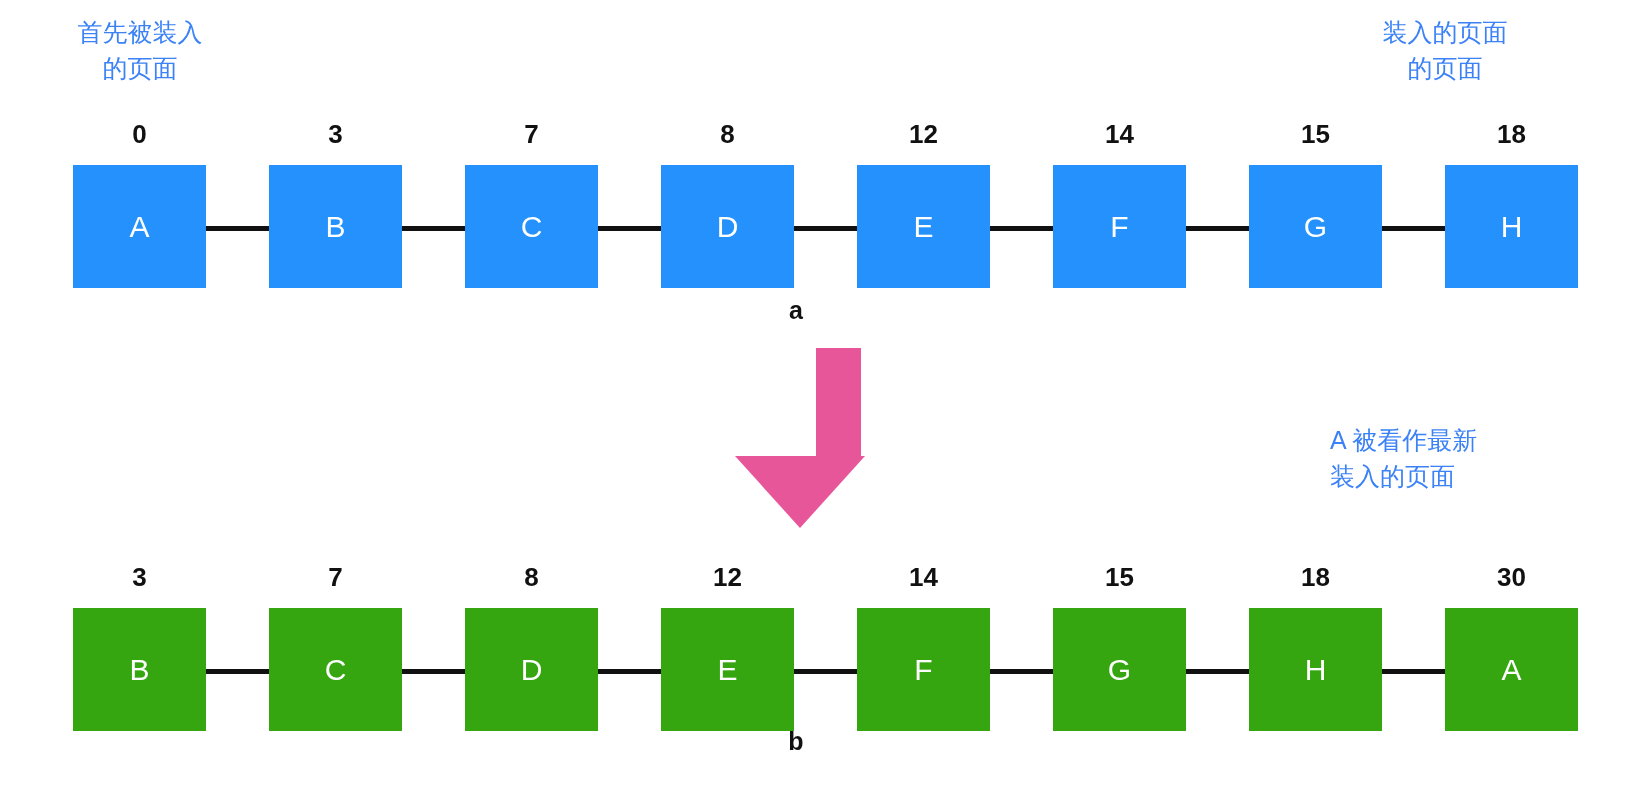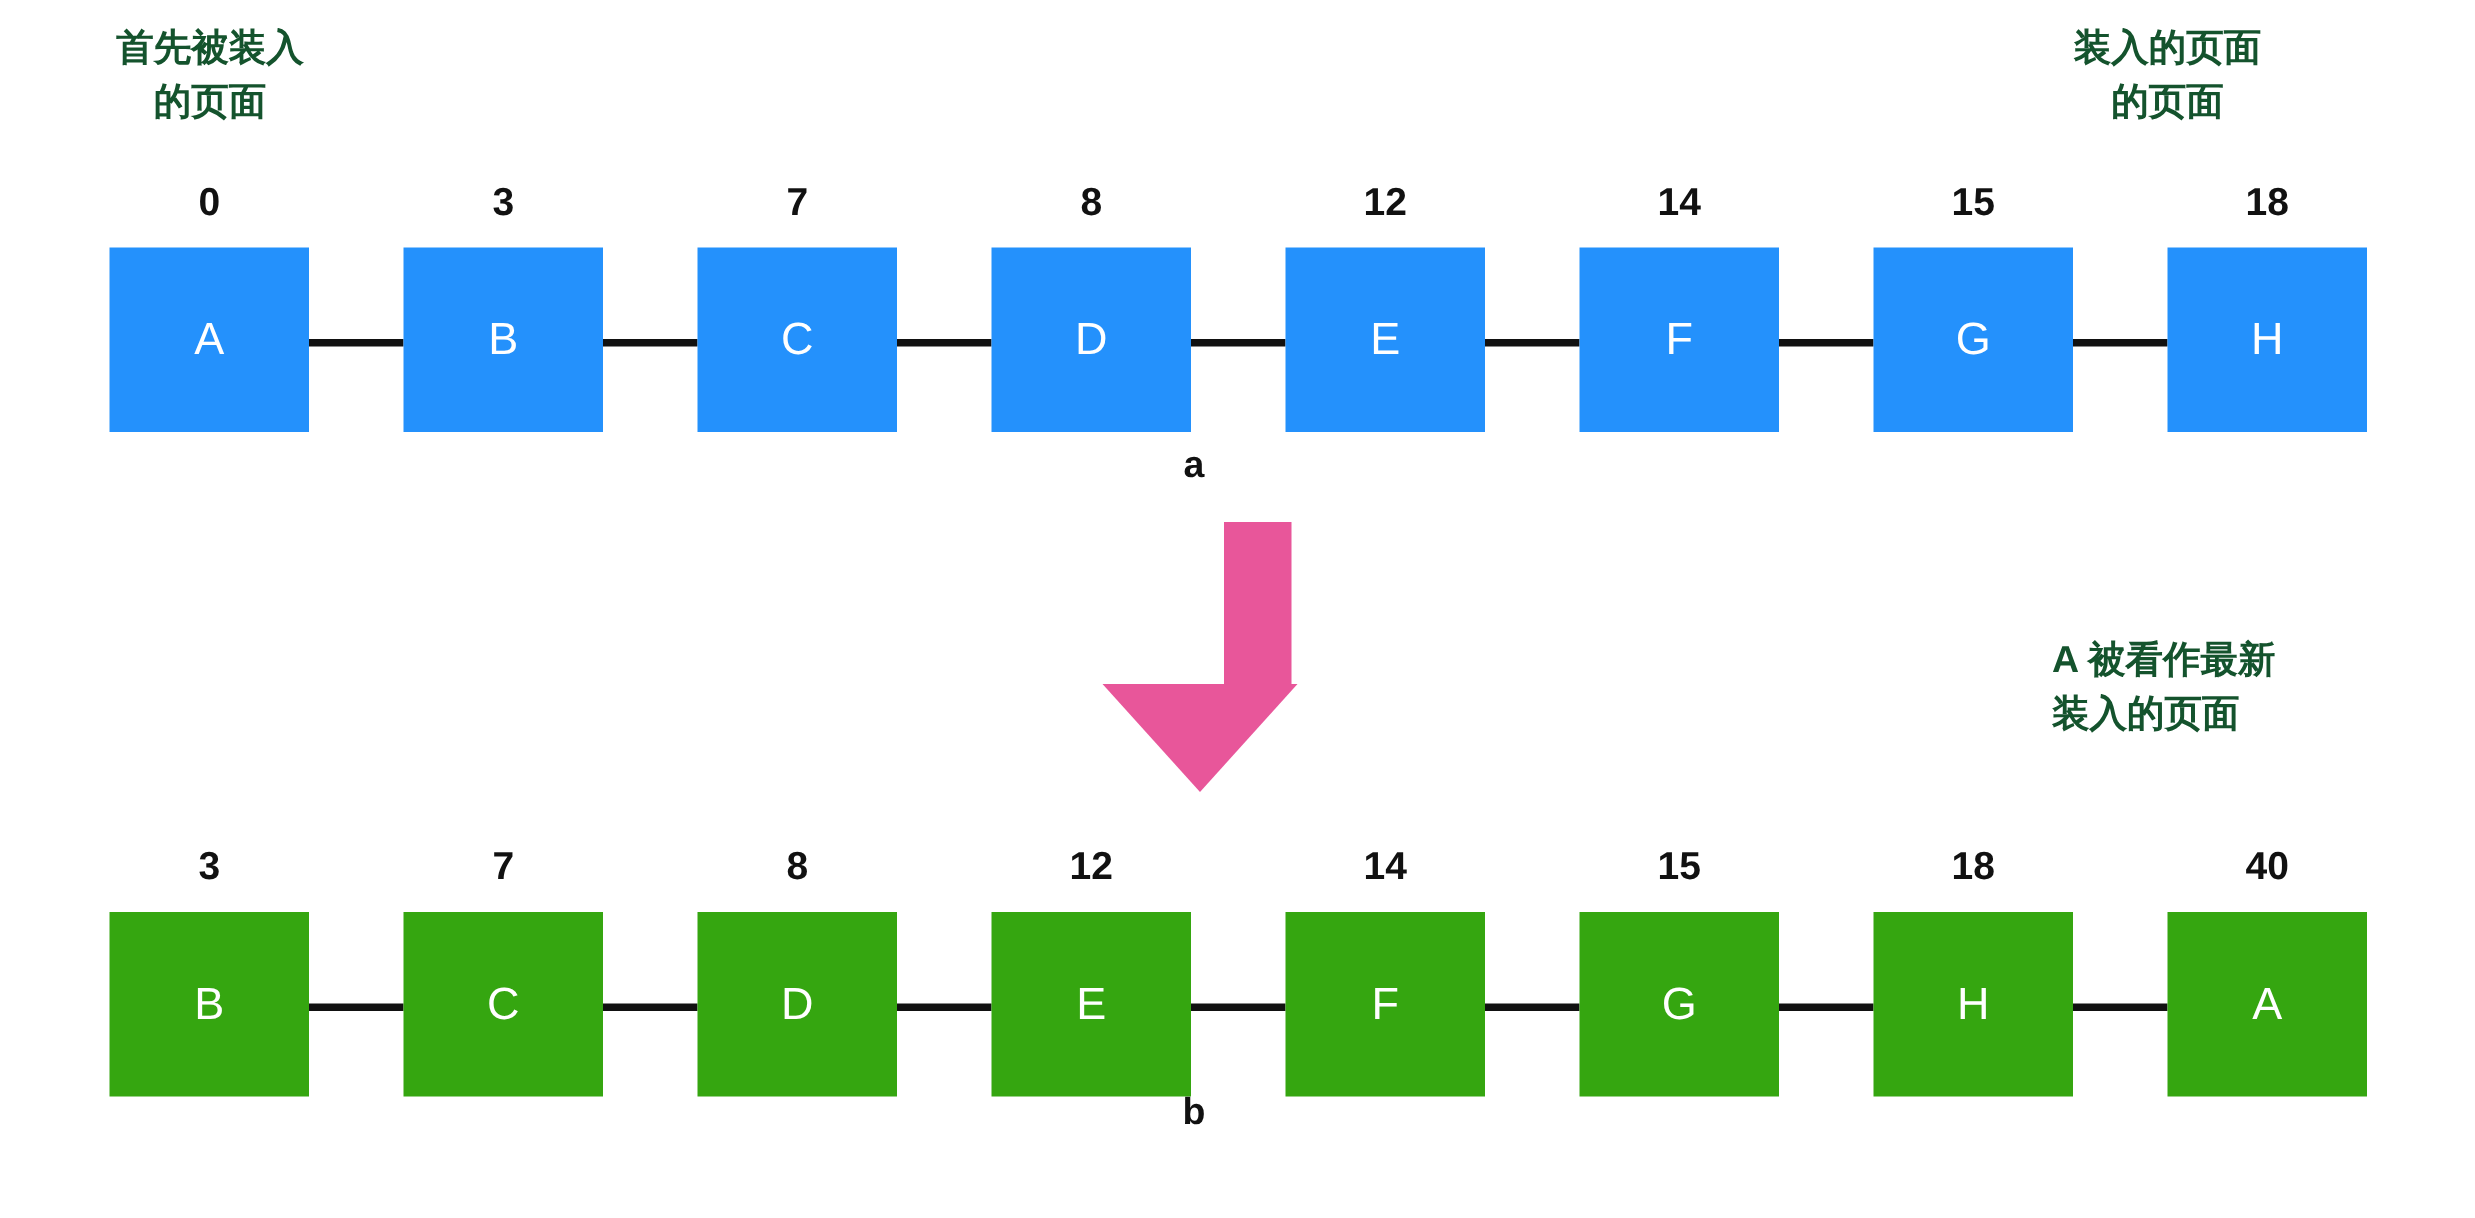--- a/index.html
+++ b/index.html
@@ -11,29 +11,29 @@
     width: 1650px;
     height: 812px;
     position: relative;
     overflow: hidden;
     font-family: "Liberation Sans", sans-serif;
   }
 
   
   .annot {
     position: absolute;
-    color: #14532d;
-    font-weight: bold;
+    color: #3b82f6;
+    font-weight: normal;
     font-size: 25px;
     line-height: 1.45;
     white-space: pre-line;
   }
   .annot-left  { left: 40px;  top: 14px;  width: 200px; text-align: center; }
   .annot-right { left: 1340px; top: 14px; width: 210px; text-align: center; }
-  .annot-mid   { left: 1368px; top: 422px; width: 230px; text-align: left; }
+  .annot-mid   { left: 1330px; top: 422px; width: 230px; text-align: left; }
 
   
   .row {
     position: absolute;
     left: 73px;
     width: 1505px;
     height: 123px;
   }
   .row-top    { top: 165px; }
   .row-bottom { top: 608px; }
@@ -211,19 +211,19 @@
       <div class="num">15</div>
       <div class="box box-green">G</div>
       <div class="link"></div>
     </div>
     <div class="cell" style="left: 1176px;">
       <div class="num">18</div>
       <div class="box box-green">H</div>
       <div class="link"></div>
     </div>
     <div class="cell" style="left: 1372px;">
-      <div class="num">40</div>
+      <div class="num">30</div>
       <div class="box box-green">A</div>
     </div>
   </div>
 
 <div class="caption caption-a">a</div>
 <div class="caption caption-b">b</div>
 
 </body></html>

